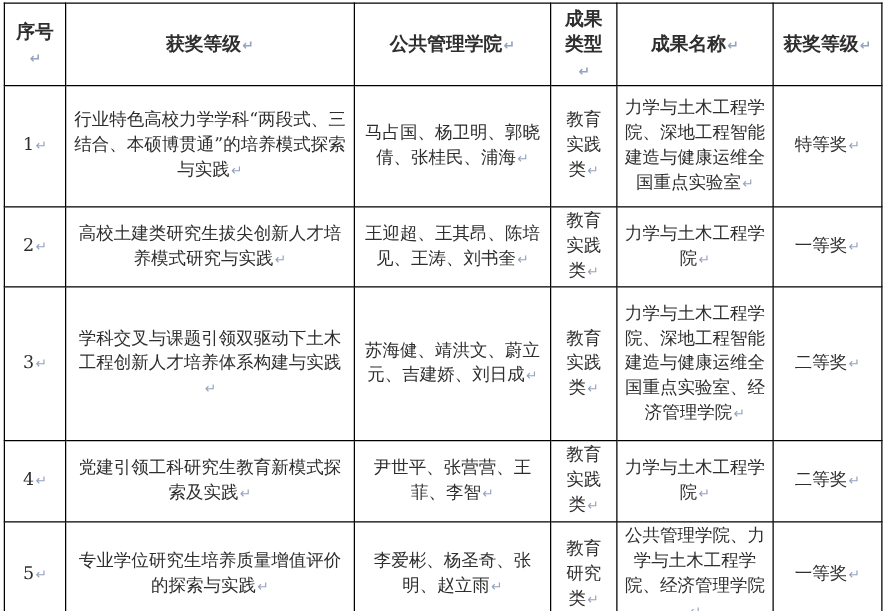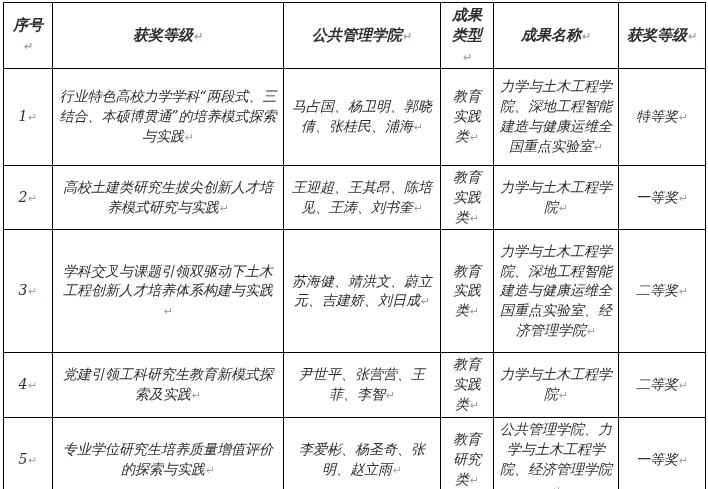--- a/index.html
+++ b/index.html
@@ -7,21 +7,20 @@
     padding: 0;
     background: #ffffff;
   }
   .page {
     width: 708px;
     height: 489px;
     box-sizing: border-box;
     padding: 2px 3px;
     background: #ffffff;
     overflow: hidden;
-    font-style: italic;
   }
   table.results-table {
     border-collapse: collapse;
     table-layout: fixed;
     width: 702px;
     font-family: "DejaVu Serif", "Liberation Serif", serif;
     color: #2e2e2e;
   }
   table.results-table th,
   table.results-table td {

